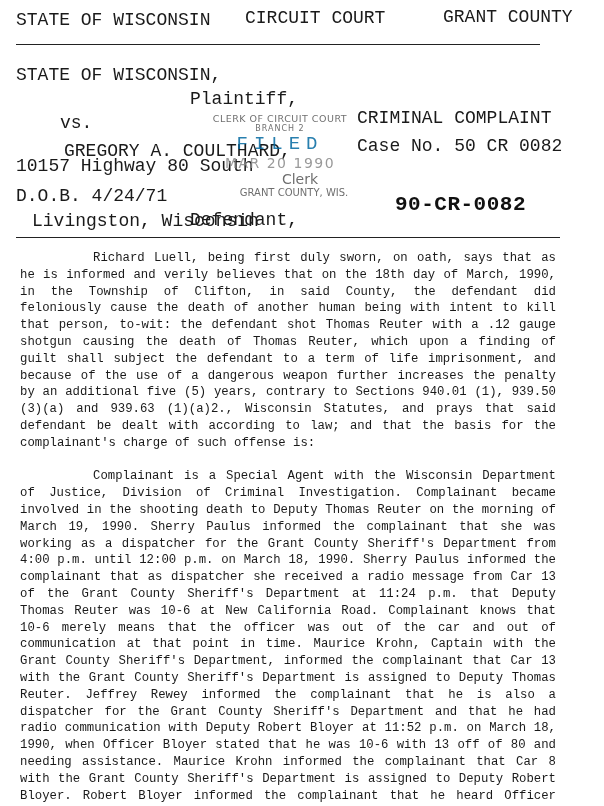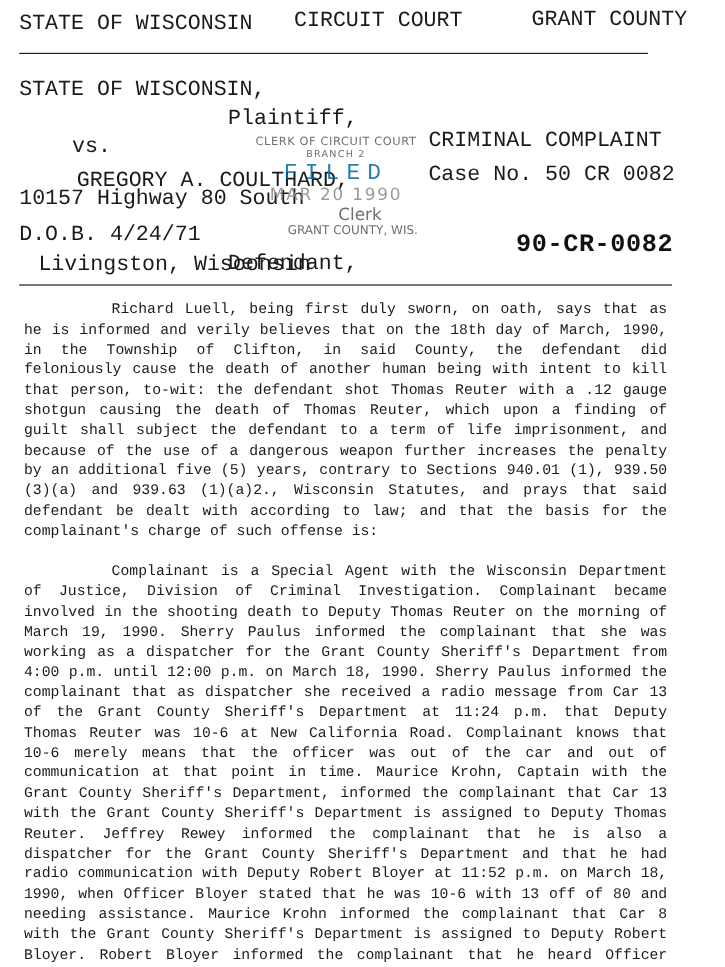--- a/index.html
+++ b/index.html
@@ -8,21 +8,21 @@
   .abs { position: absolute; white-space: pre; font-size: 18px; line-height: 15px; }
   .rule { position: absolute; height: 0; border-top: 1.5px solid #222; }
   .stamp { position: absolute; color: #555; font-family: "DejaVu Sans", sans-serif; text-align: center; opacity: 0.85; }
   .stamp .l1 { font-size: 9.5px; letter-spacing: 0.5px; white-space: nowrap; }
   .stamp .l2 { font-size: 8px; letter-spacing: 1px; }
   .stamp .l3 { font-size: 19px; letter-spacing: 6px; color: #0369a1; font-family: "Liberation Mono", monospace; line-height: 22px; }
   .stamp .l4 { font-size: 14px; letter-spacing: 1.5px; color: #888; }
   .stamp .l5 { font-size: 14px; }
   .stamp .l6 { font-size: 10px; }
   .handcase { position: absolute; font-family: "Liberation Mono", "DejaVu Sans Mono", monospace;
-              font-size: 21px; font-weight: bold; color: #111; letter-spacing: 0.5px; white-space: nowrap; margin-left: 35px; }
+              font-size: 21px; font-weight: bold; color: #111; letter-spacing: 0.5px; white-space: nowrap; }
   .body-text { position: absolute; left: 20px; width: 536px; font-size: 12.3px; line-height: 16.8px;
                text-align: justify; }
   .body-text p { margin: 0; text-indent: 73px; }
   .body-text p + p { margin-top: 16.8px; }
 </style>
 </head>
 <body>
 
 <div>
 

